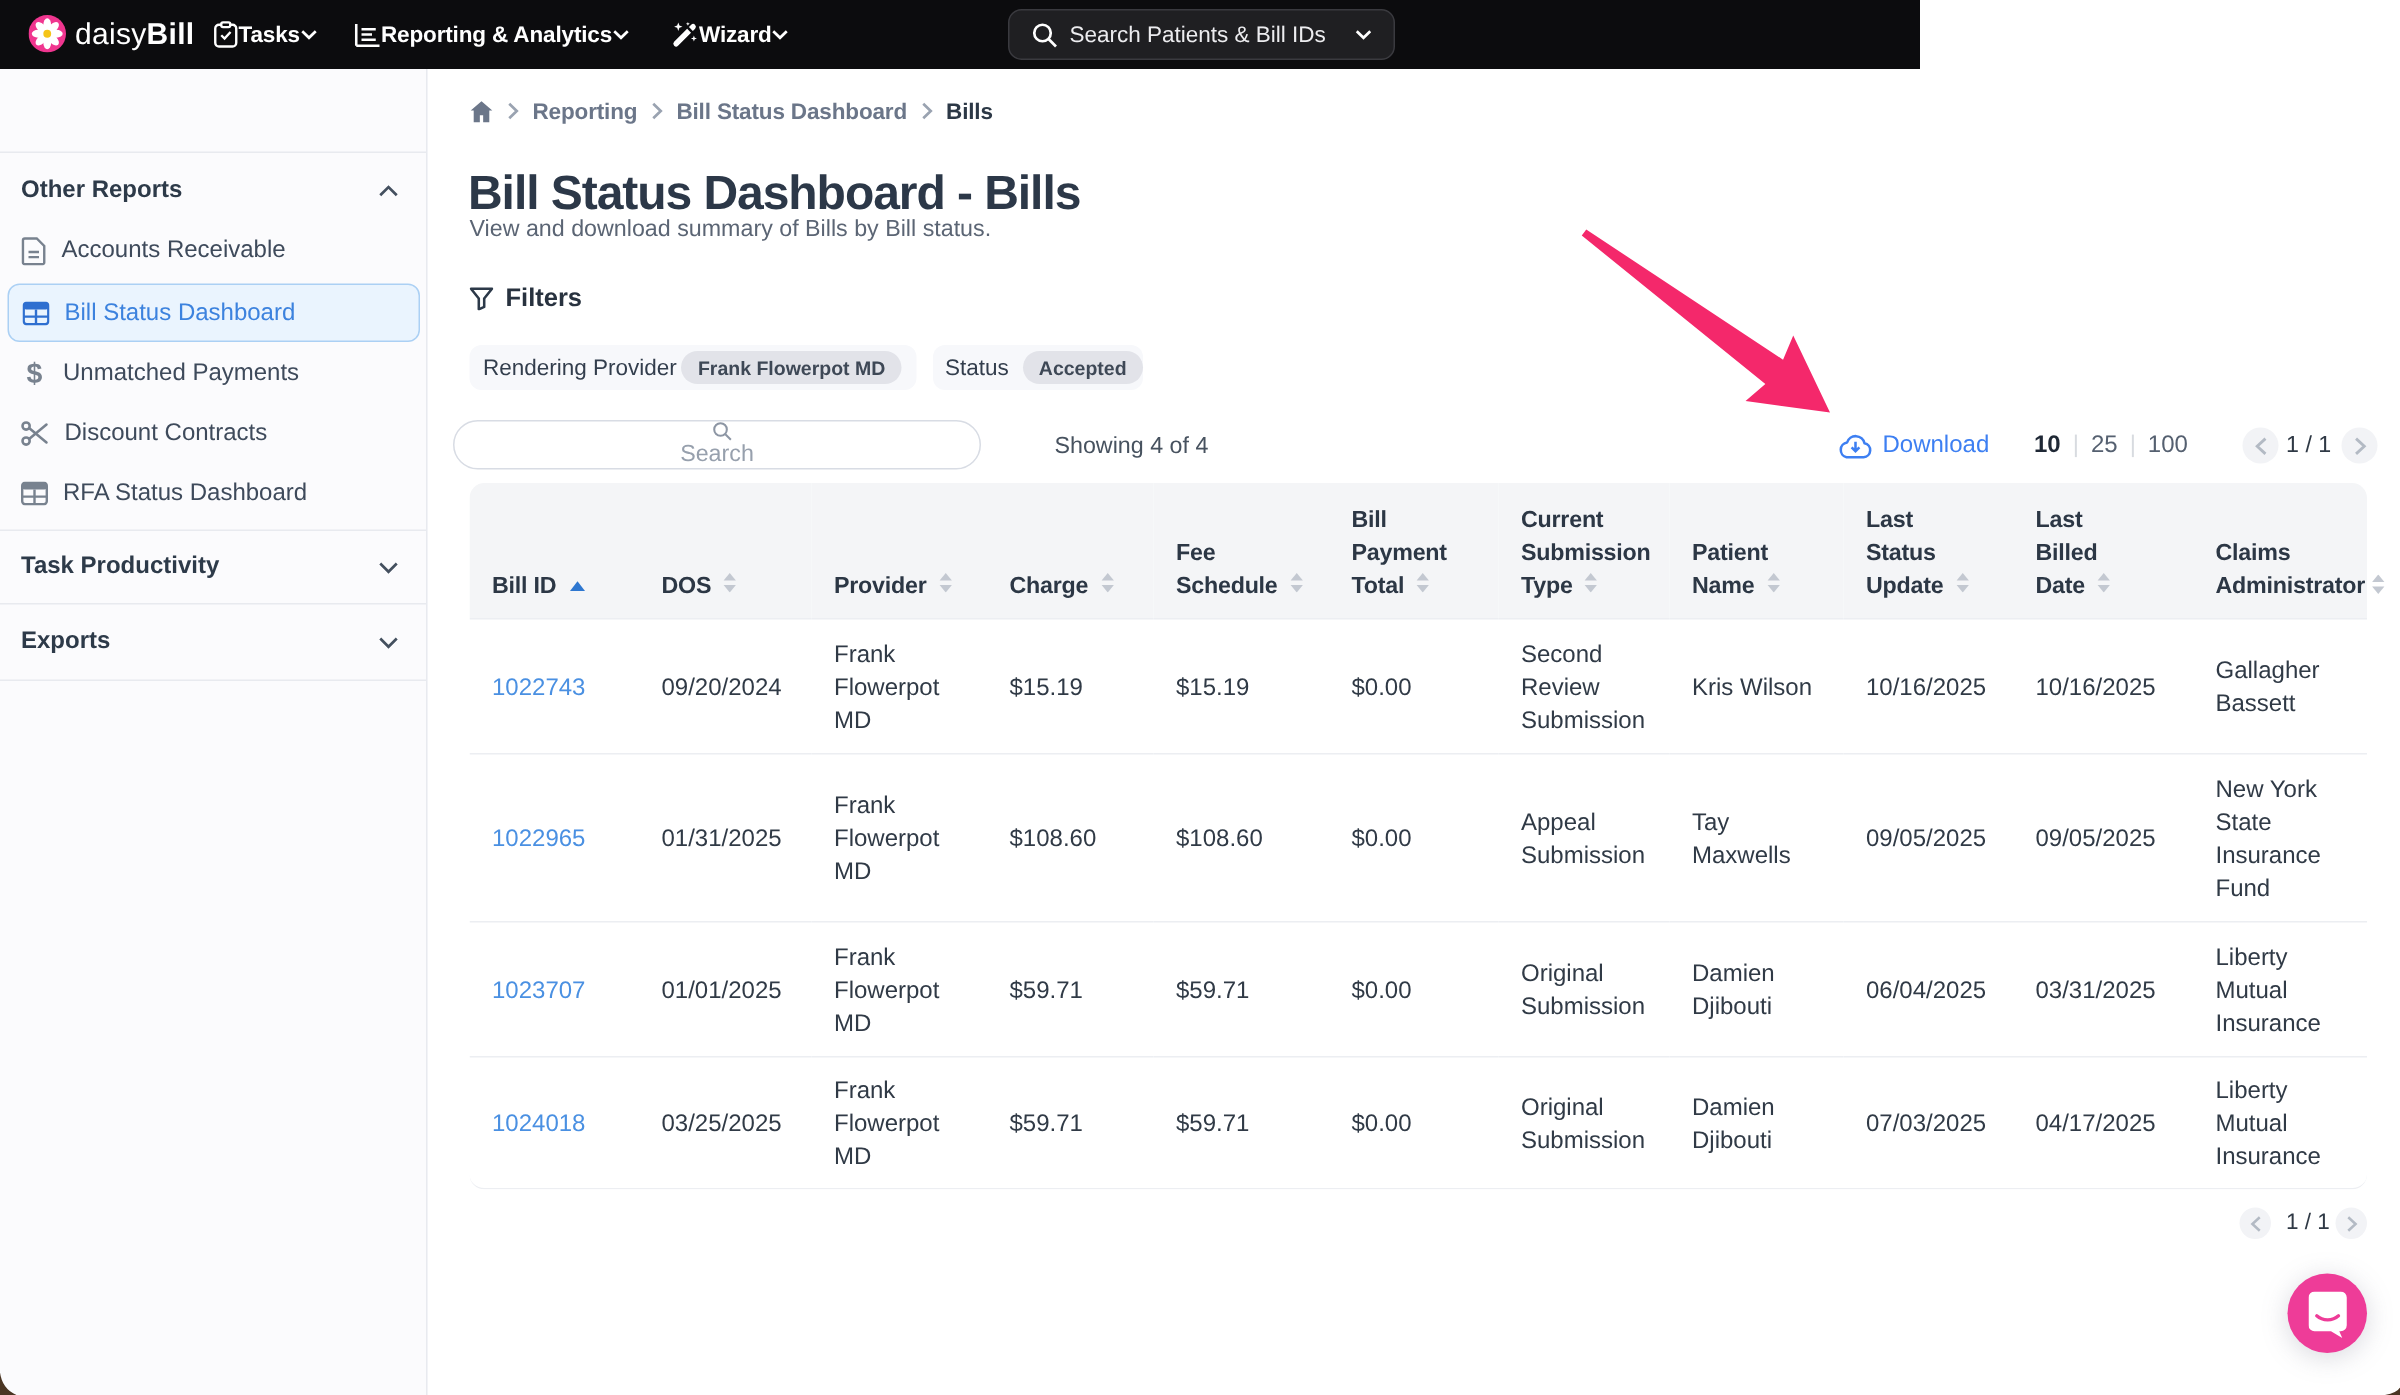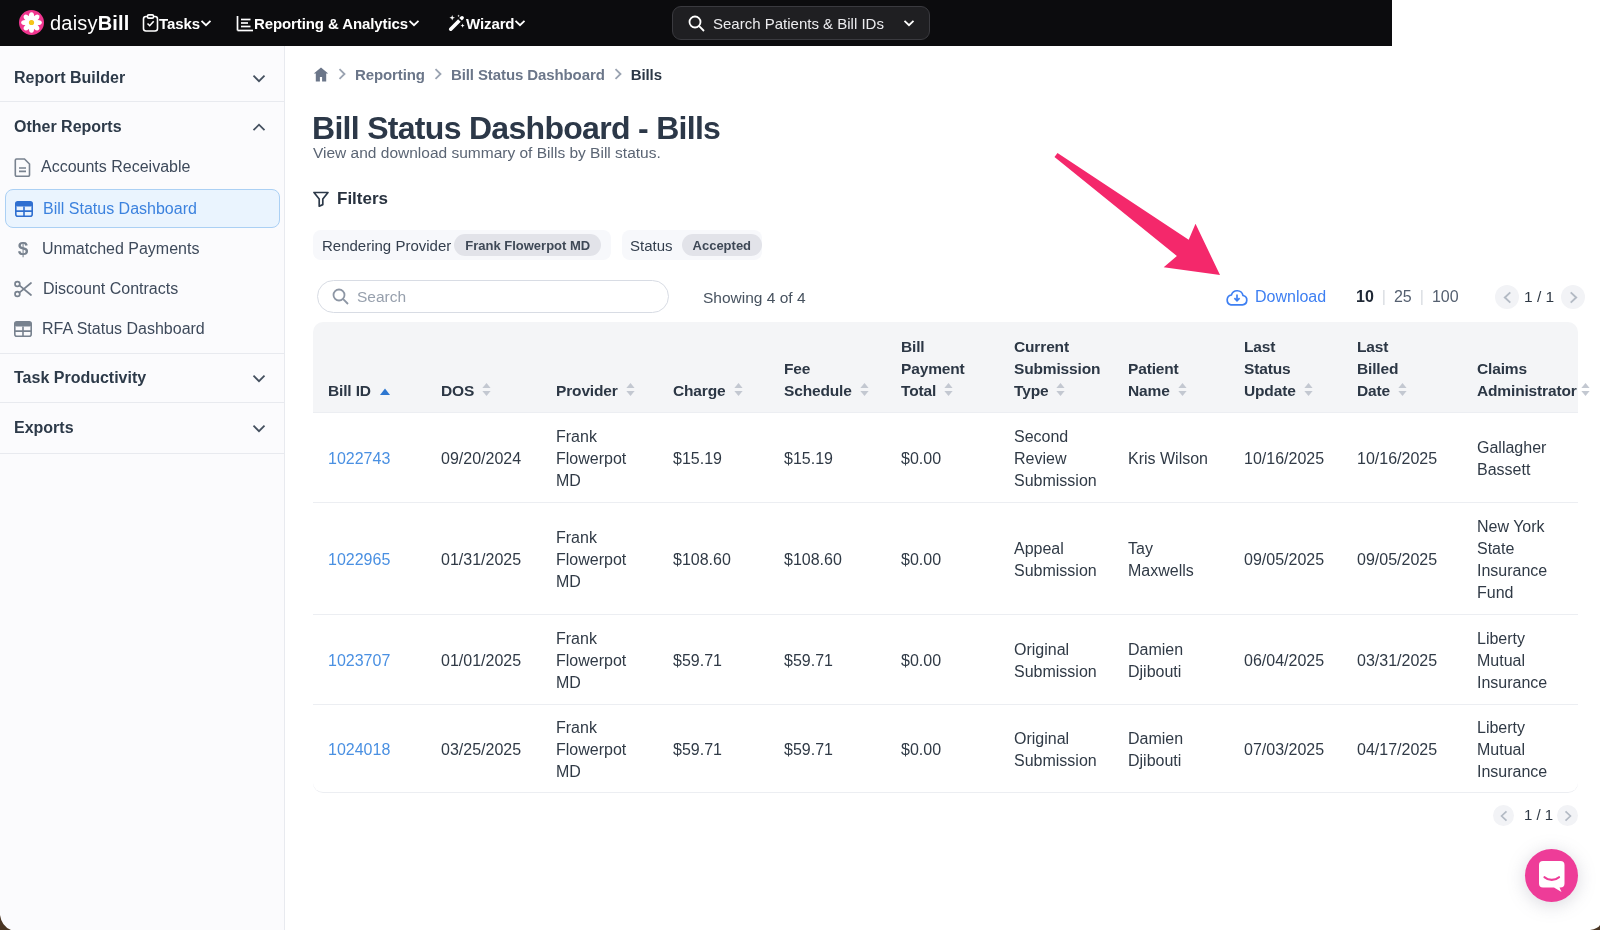--- a/index.html
+++ b/index.html
@@ -1,40 +1,40 @@
 <!DOCTYPE html>
 <html><head>
 <meta charset="utf-8">
 <style>
 * { margin:0; padding:0; box-sizing:border-box; }
 html,body { width:1600px; height:930px; }
 body { font-family:"Liberation Sans", sans-serif; background:#fff; position:relative; overflow:hidden; }
 .abs { position:absolute; }
 
-.nav { position:absolute; top:0; left:0; width:1392px; height:46px; background:#0c0c0e; }
+.nav { position:absolute; top:0; left:0; width:1280px; height:46px; background:#0c0c0e; }
 .nav .brand { position:absolute; left:50px; top:12px; font-size:20px; color:#fff; font-weight:400; letter-spacing:.2px; }
 .nav .brand b { font-weight:700; }
 .navitem { position:absolute; top:0; height:46px; display:flex; align-items:center; gap:0; color:#fff; font-size:15px; font-weight:700; letter-spacing:-.1px; }
 .navsearch { position:absolute; left:672px; top:6px; width:258px; height:34px; background:#1f1f22; border:1px solid #3a3a3f; border-radius:9px; display:flex; align-items:center; color:#ececef; font-size:15px; }
 
 .sidebar { position:absolute; top:46px; left:0; width:285px; height:884px; background:#fbfbfd; border-right:1px solid #e8eaef; }
 .sechead { position:absolute; left:14px; right:14px; height:24px; display:flex; align-items:center; font-size:16px; font-weight:700; color:#2d3a49; }
 .sechead svg { position:absolute; right:4px; }
 .sideitem { position:absolute; left:14px; display:flex; align-items:center; gap:10px; font-size:16px; color:#3e4a5b; height:24px; }
 .sidesel { position:absolute; left:5px; width:275px; height:39px; background:#eaf4fe; border:1px solid #abd0f4; border-radius:8px; display:flex; align-items:center; gap:10px; padding-left:9px; font-size:16px; color:#3c82de; }
 .sdiv { position:absolute; left:0; width:284px; height:1px; background:#e8eaef; }
 
 .crumbs { position:absolute; left:313px; top:65px; height:18px; display:flex; align-items:center; gap:9px; font-size:15px; font-weight:700; letter-spacing:-.1px; }
 .crumbs a { color:#6b7689; text-decoration:none; }
 .h1 { position:absolute; left:312px; top:110px; font-size:32px; font-weight:700; color:#2c3848; letter-spacing:-.7px; }
 .sub { position:absolute; left:313px; top:144px; font-size:15.5px; color:#5b6574; }
 .filters { position:absolute; left:313px; top:189px; display:flex; align-items:center; gap:8px; font-size:17px; font-weight:700; color:#28323f; }
 .chipbox { position:absolute; top:230px; height:30px; background:#f7f8fb; border-radius:8px; display:flex; align-items:center; font-size:15px; color:#333e4d; }
 .pill { height:22px; background:#e2e3e9; border-radius:11px; display:flex; align-items:center; padding:0 11px; font-size:13px; font-weight:700; color:#3e4856; }
-.searchin { position:absolute; left:317px; top:280px; width:352px; height:33px; border:1px solid #d8dce4; border-radius:17px; display:flex; align-items:center; background:#fff; }
+.searchin { position:absolute; left:302px; top:280px; width:352px; height:33px; border:1px solid #d8dce4; border-radius:17px; display:flex; align-items:center; background:#fff;flex-direction:column; }
 .showing { position:absolute; left:687px; top:289px; font-size:15.5px; color:#47525f;margin-left:16px; }
 .dl { position:absolute; left:1225px; top:288px; display:flex; align-items:center; gap:6px; color:#3d7ff2; font-size:16px; }
 .sizes { position:absolute; left:1356px; top:288px; display:flex; align-items:center; gap:8px; font-size:16px; color:#556070; }
 .sizes .sep { color:#d8dbe0; }
 .pgbtn { border-radius:50%; background:#f2f3f6; display:flex; align-items:center; justify-content:center; }
 
 .tablewrap { position:absolute; left:313px; top:322px; width:1265px; border-radius:10px; overflow:hidden; border:1px solid #eceef2; border-top:none; border-left:none; border-right:none;}
 table { table-layout:fixed; width:1265px; border-collapse:collapse; }
 th { background:#f4f5f7; text-align:left; vertical-align:bottom; padding:0 0 10px 15px; font-size:15.5px; font-weight:700; color:#2c3745; line-height:22px; letter-spacing:-.15px; }
 td { padding:4px 6px 0 15px; font-size:16px; color:#303a46; line-height:22px; vertical-align:middle; border-top:1px solid #eceef2; }
@@ -120,26 +120,20 @@
     <svg width="19" height="19" viewBox="0 0 19 19" fill="#fff">
         <path d="M9.5 0.5a9 9 0 1 0 0 18 9 9 0 0 0 0-18zm0 3.6a2.9 2.9 0 1 1 0 5.8 2.9 2.9 0 0 1 0-5.8zm0 13a7 7 0 0 1-5.1-2.2c.3-1.8 2.5-2.9 5.1-2.9s4.8 1.1 5.1 2.9a7 7 0 0 1-5.1 2.2z"></path>
       </svg>
     <svg width="12" height="8" viewBox="0 0 12 8" fill="none" stroke="#fff" stroke-width="1.8">
         <path d="M1.5 1.8L6 6.2l4.5-4.4"></path>
       </svg>
   </div>
 </div>
 
 <div class="sidebar">
-  <div class="sechead" style="top:20px">
-      <span>Report Builder</span>
-    <svg width="14" height="9" viewBox="0 0 14 9" fill="none" stroke="#44505f" stroke-width="1.8">
-        <path d="M1.5 1.7L7 7.2l5.5-5.5"></path>
-      </svg>
-  </div>
   <div class="sdiv" style="top:55px"></div>
   <div class="sechead" style="top:69px">
       <span>Other Reports</span>
     <svg width="14" height="9" viewBox="0 0 14 9" fill="none" stroke="#44505f" stroke-width="1.8">
         <path d="M1.5 7.2L7 1.7l5.5 5.5"></path>
       </svg>
   </div>
   <div class="sideitem" style="top:109px">
     <svg width="17" height="19" viewBox="0 0 17 19" fill="none" stroke="#78828f" stroke-width="1.6">
         <path d="M2 1h8l5 5v11a1.2 1.2 0 0 1-1.2 1.2H2A1.2 1.2 0 0 1 .8 17V2.2A1.2 1.2 0 0 1 2 1z" transform="translate(0.5,0)"></path>

